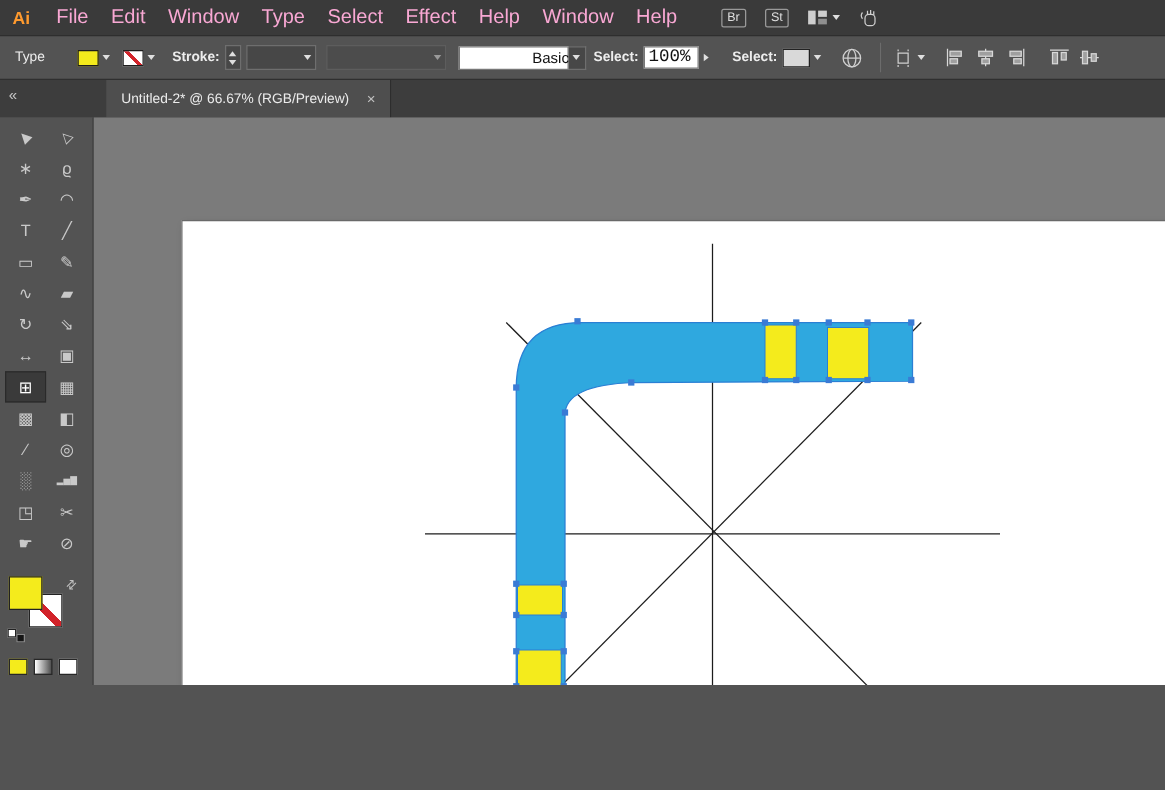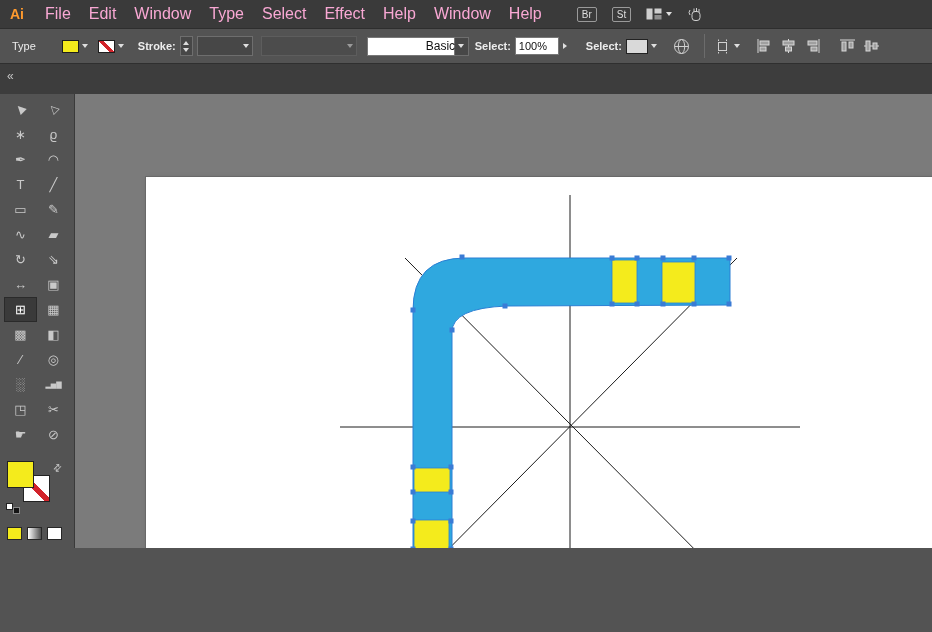--- a/index.html
+++ b/index.html
@@ -38,21 +38,21 @@
            justify-content:flex-end; padding:0 3px; }
   .combo.disabled { background:#4c4c4c; border-color:#5d5d5d; }
   .w56 { width:56px; } .w96 { width:96px; }
   .brush-field { display:flex; align-items:center; background:#fff; border:1px solid #777;
                  width:88px; height:19px; padding:0 5px; }
   .brush-line { flex:1; height:3px; background:#000; margin-right:5px; }
   .brush-name { color:#111; font-size:12px;padding-left:48px; }
   .chevbtn { width:14px; height:19px; background:#474747; border:1px solid #6e6e6e; border-left:none;
              display:flex; align-items:center; justify-content:center; }
   .opacity-input { width:44px; height:18px; background:#fff; border:1px solid #777; color:#111;
-                   font-size:11px; padding:0 3px; font-family:Liberation Sans, sans-serif; }
+                   font-size:14px; padding:0 3px; font-family:Liberation Mono, monospace; }
   .rchevbtn { width:13px; height:18px; display:flex; align-items:center; justify-content:center; }
   .tri-right { width:0;height:0;border-top:3.5px solid transparent;border-bottom:3.5px solid transparent;border-left:4.5px solid #e0e0e0; }
   .style-swatch { width:22px; height:15px; background:#d9d9d9; border:1px solid #222; }
   .sep { width:1px; height:24px; background:#3c3c3c; border-right:1px solid #6c6c6c; }
   .align-group { display:flex; gap:7px; align-items:center; }
   .mr4{margin-right:4px;} .mr6{margin-right:6px;} .mr8{margin-right:8px;} .mr10{margin-right:10px;}
   .mr14{margin-right:14px;} .mr16{margin-right:16px;} .mr18{margin-right:18px;} .mr26{margin-right:26px;}
 
   
   .tabstrip { position:absolute; left:0; top:64px; right:0; height:30px; background:#3d3d3d; }
@@ -232,20 +232,24 @@
       <svg width="17" height="16">
         <line x1="1" y1="8" x2="16" y2="8" stroke="#d8d8d8"></line>
         <rect x="3" y="3" width="4" height="10" fill="#9f9f9f" stroke="#d8d8d8"></rect>
         <rect x="10" y="5" width="4" height="6" fill="#9f9f9f" stroke="#d8d8d8"></rect>
       </svg>
     </div>
   </div>
 
   <div class="tabstrip">
     <span class="collapse">«</span>
+    <div class="tab">
+      <span class="tab-title">Untitled-2* @ 66.67% (RGB/Preview)</span>
+      <span class="tab-close">×</span>
+    </div>
   </div>
 
   <div class="toolbar">
     <div class="tools" id="tools">
         <div class="tool">
           <span class="g rot">▶</span>
         </div>
         <div class="tool">
           <span class="g rot">▷</span>
         </div>

